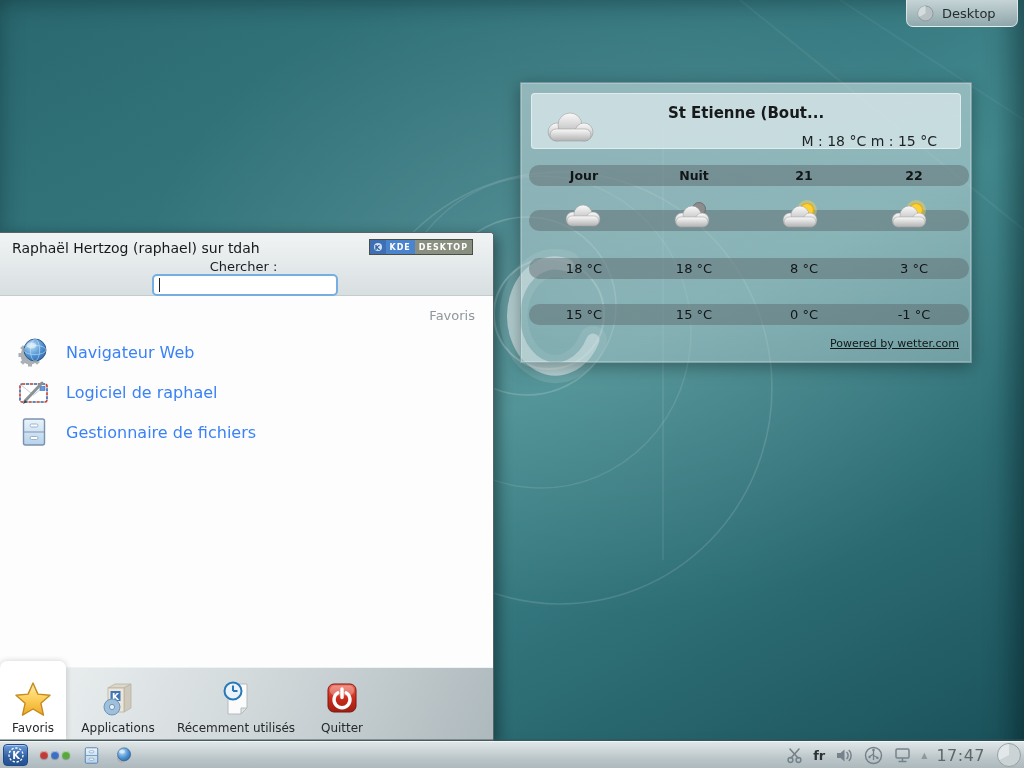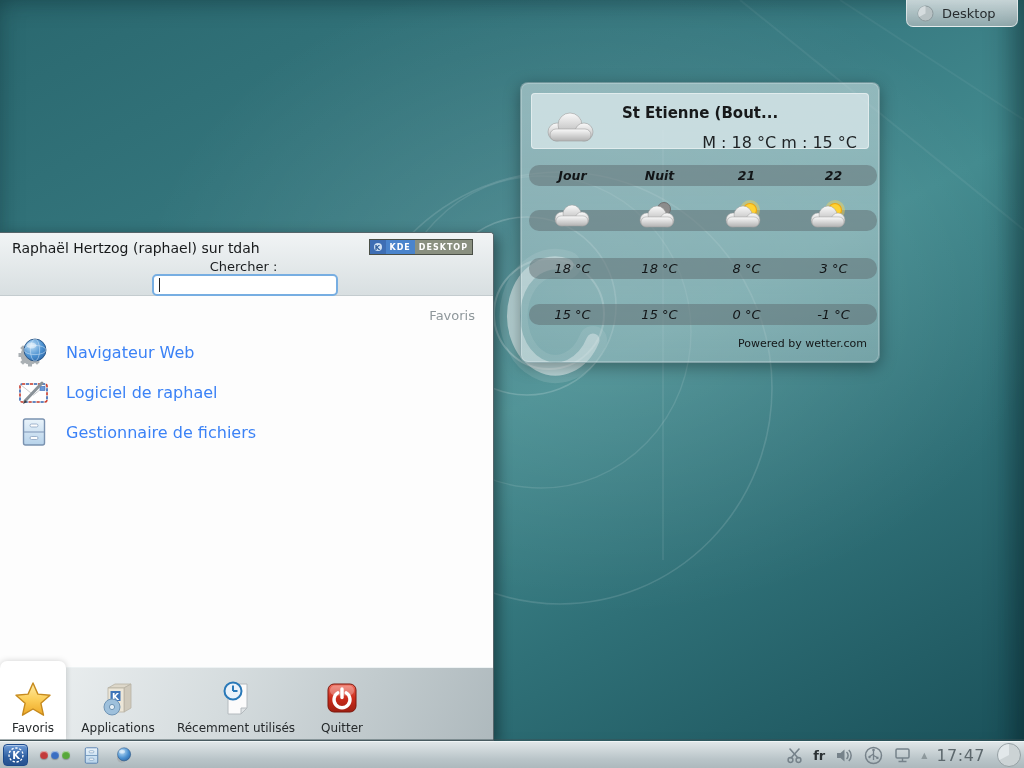--- a/index.html
+++ b/index.html
@@ -23,45 +23,45 @@
   .toolbox {
     position:absolute; top:0; right:6px; width:112px; height:27px;
     background:linear-gradient(rgba(215,224,226,.9), rgba(163,178,181,.82));
     border:1px solid rgba(255,255,255,.55); border-top:none;
     border-radius:0 0 7px 7px; display:flex; align-items:center; gap:8px;
     padding:0 10px; color:#272c2e; font-size:13px; cursor:pointer;
   }
 
   
   .weather {
-    position:absolute; left:520px; top:82px; width:360px; height:281px;
+    position:absolute; left:520px; top:82px; width:452px; height:281px;
     background:linear-gradient(rgba(206,224,226,.58), rgba(178,202,205,.46));
-    border:1px solid rgba(110,140,145,.55); border-radius:8px;
+    border:1px solid rgba(110,140,145,.55); border-radius:0;
     box-shadow:0 4px 16px rgba(0,0,0,.35), inset 0 0 0 1px rgba(255,255,255,.22);
   }
   .w-header {
     position:absolute; left:10px; right:10px; top:10px; height:56px;
     background:rgba(215,231,233,.78); border-radius:4px;
     box-shadow:inset 0 0 0 1px rgba(255,255,255,.45);
   }
   .w-title { position:absolute; left:0; right:0; top:11px; text-align:center;
     font-size:15px; font-weight:bold; color:#17191a; }
-  .w-minmax { position:absolute; right:12px; top:40px; font-size:16px; color:#1e2224; }
+  .w-minmax { position:absolute; right:24px; top:40px; font-size:14px; color:#1e2224; }
   .w-header-cloud { position:absolute; left:10px; top:15px; }
   .w-bar { position:absolute; left:8px; right:2px; height:21px;
-    background:rgba(92,104,109,.48); border-radius:10px; display:flex;font-style:italic; }
+    background:rgba(92,104,109,.48); border-radius:10px; display:flex; }
   .w-cell { flex:1; display:flex; align-items:center; justify-content:center;
     font-size:13px; color:#121517; }
   .w-cols { top:82px; } .w-cols .w-cell { font-weight:bold; font-size:12.5px; }
   .w-iconbar { top:127px; }
   .w-temps1 { top:175px; } .w-temps2 { top:221px; }
   .w-iconrow { position:absolute; left:8px; right:8px; top:112px; height:40px; display:flex; }
   .w-icell { flex:1; display:flex; align-items:center; justify-content:center; }
   .w-credit { position:absolute; right:12px; bottom:12px; font-size:11px;
-    color:#131617; cursor:pointer; }
+    color:#131617; text-decoration:underline; cursor:pointer; }
 
   
   .kickoff {
     position:absolute; left:0; top:232px; width:494px; height:509px;
     border:1px solid #55656a; border-left:none; border-radius:0 4px 0 0;
     box-shadow:4px 4px 14px rgba(0,10,14,.45);
     display:flex; flex-direction:column; background:#fdfdfd;
   }
   .ko-header {
     height:63px; background:linear-gradient(#f1f4f5,#d8dfe1);

